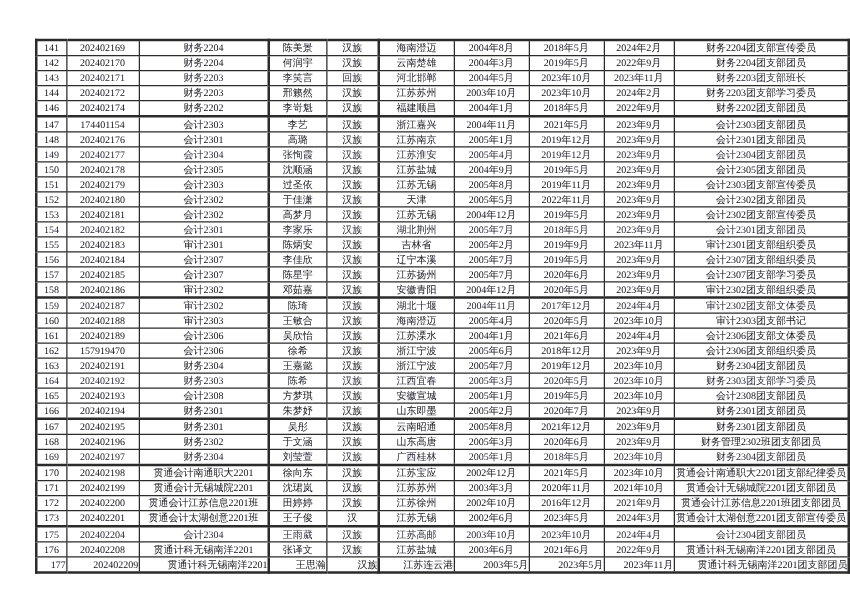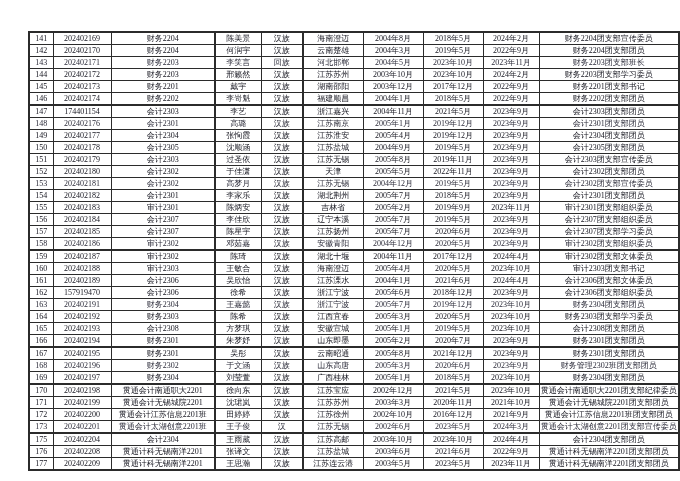--- a/index.html
+++ b/index.html
@@ -32,21 +32,21 @@
   }
   table.roster{border:2px solid #1c1c1c;}
   
   table.roster td:nth-child(3){border-right-width:2px;}
   table.roster td:nth-child(5){border-right-width:2px;font-family:Liberation Serif, serif;}
   table.roster td:nth-child(1){border-left-width:2px;}
   table.roster td:nth-child(10){border-right-width:2px;}
   
   table.roster tr.group-end td{border-bottom-width:2px;}
   table.roster tr:first-child td{border-top-width:2px;}
-  table.roster tr:last-child td{border-bottom-width:2px;}
+  table.roster tr:last-child td{border-bottom-width:2px;text-align:right;}
   
   table.roster tr:nth-child(5n+3) td{color:#2a2a38;}
 </style>
 </head>
 <body>
 
 <div class="page">
   <table class="roster">
     <colgroup>
       <col style="width:24px">
@@ -102,32 +102,20 @@
           <td>202402172</td>
           <td>财务2203</td>
           <td>邢籁然</td>
           <td>汉族</td>
           <td>江苏苏州</td>
           <td>2003年10月</td>
           <td>2023年10月</td>
           <td>2024年2月</td>
           <td>财务2203团支部学习委员</td>
         </tr>
-        <tr>
-          <td>145</td>
-          <td>202402173</td>
-          <td>财务2201</td>
-          <td>戴宇</td>
-          <td>汉族</td>
-          <td>湖南邵阳</td>
-          <td>2003年12月</td>
-          <td>2017年12月</td>
-          <td>2022年9月</td>
-          <td>财务2201团支部书记</td>
-        </tr>
         <tr class="group-end">
           <td>146</td>
           <td>202402174</td>
           <td>财务2202</td>
           <td>李岢魁</td>
           <td>汉族</td>
           <td>福建顺昌</td>
           <td>2004年1月</td>
           <td>2018年5月</td>
           <td>2022年9月</td>

